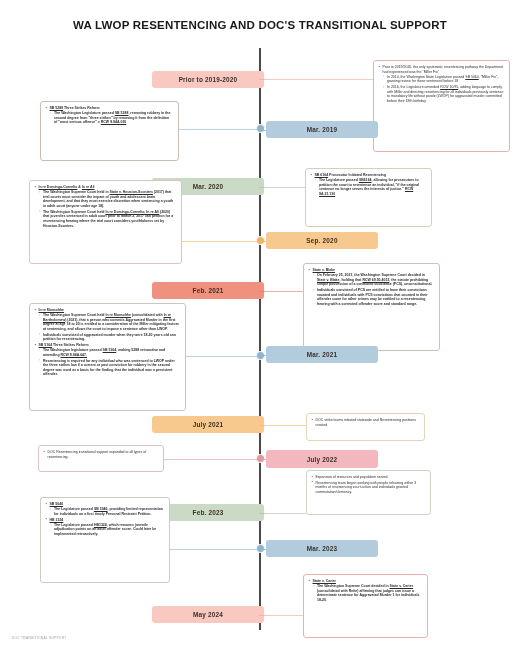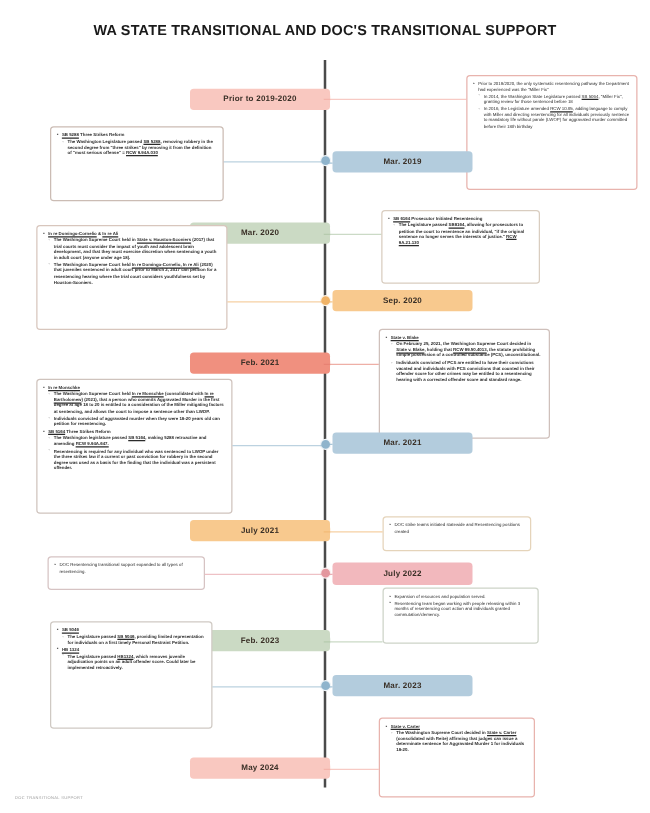--- a/index.html
+++ b/index.html
@@ -85,21 +85,21 @@
   .lnk{ text-decoration:underline; color:#2b2b2b; }
 
   .footer{
     position:absolute;left:12px;bottom:10px;
     font-size:3.2px;color:#9b9b9b;letter-spacing:.3px;
   }
 </style>
 </head>
 <body>
 
-<div class="title">WA STATE TRANSITIONAL AND DOC'S TRANSITIONAL SUPPORT</div>
+<div class="title">WA LWOP RESENTENCING AND DOC'S TRANSITIONAL SUPPORT</div>
 
 <div class="axis"></div>
 
 <div id="stage">
     <div class="node" style="top: 78px; background: rgb(242, 167, 156);"></div>
     <div class="pill" style="left: 152px; top: 71px; width: 112px; height: 17px; background: rgb(249, 200, 192);">
       <span>Prior to 2019-2020</span>
     </div>
     <div class="conn to-left" style="top: 79.5px; background: rgb(242, 167, 156); left: 264px; opacity: 0.75;"></div>
     <div class="card" style="left: 373px; top: 60px; width: 137px; min-height: 92px; border-color: rgb(232, 179, 173);">

